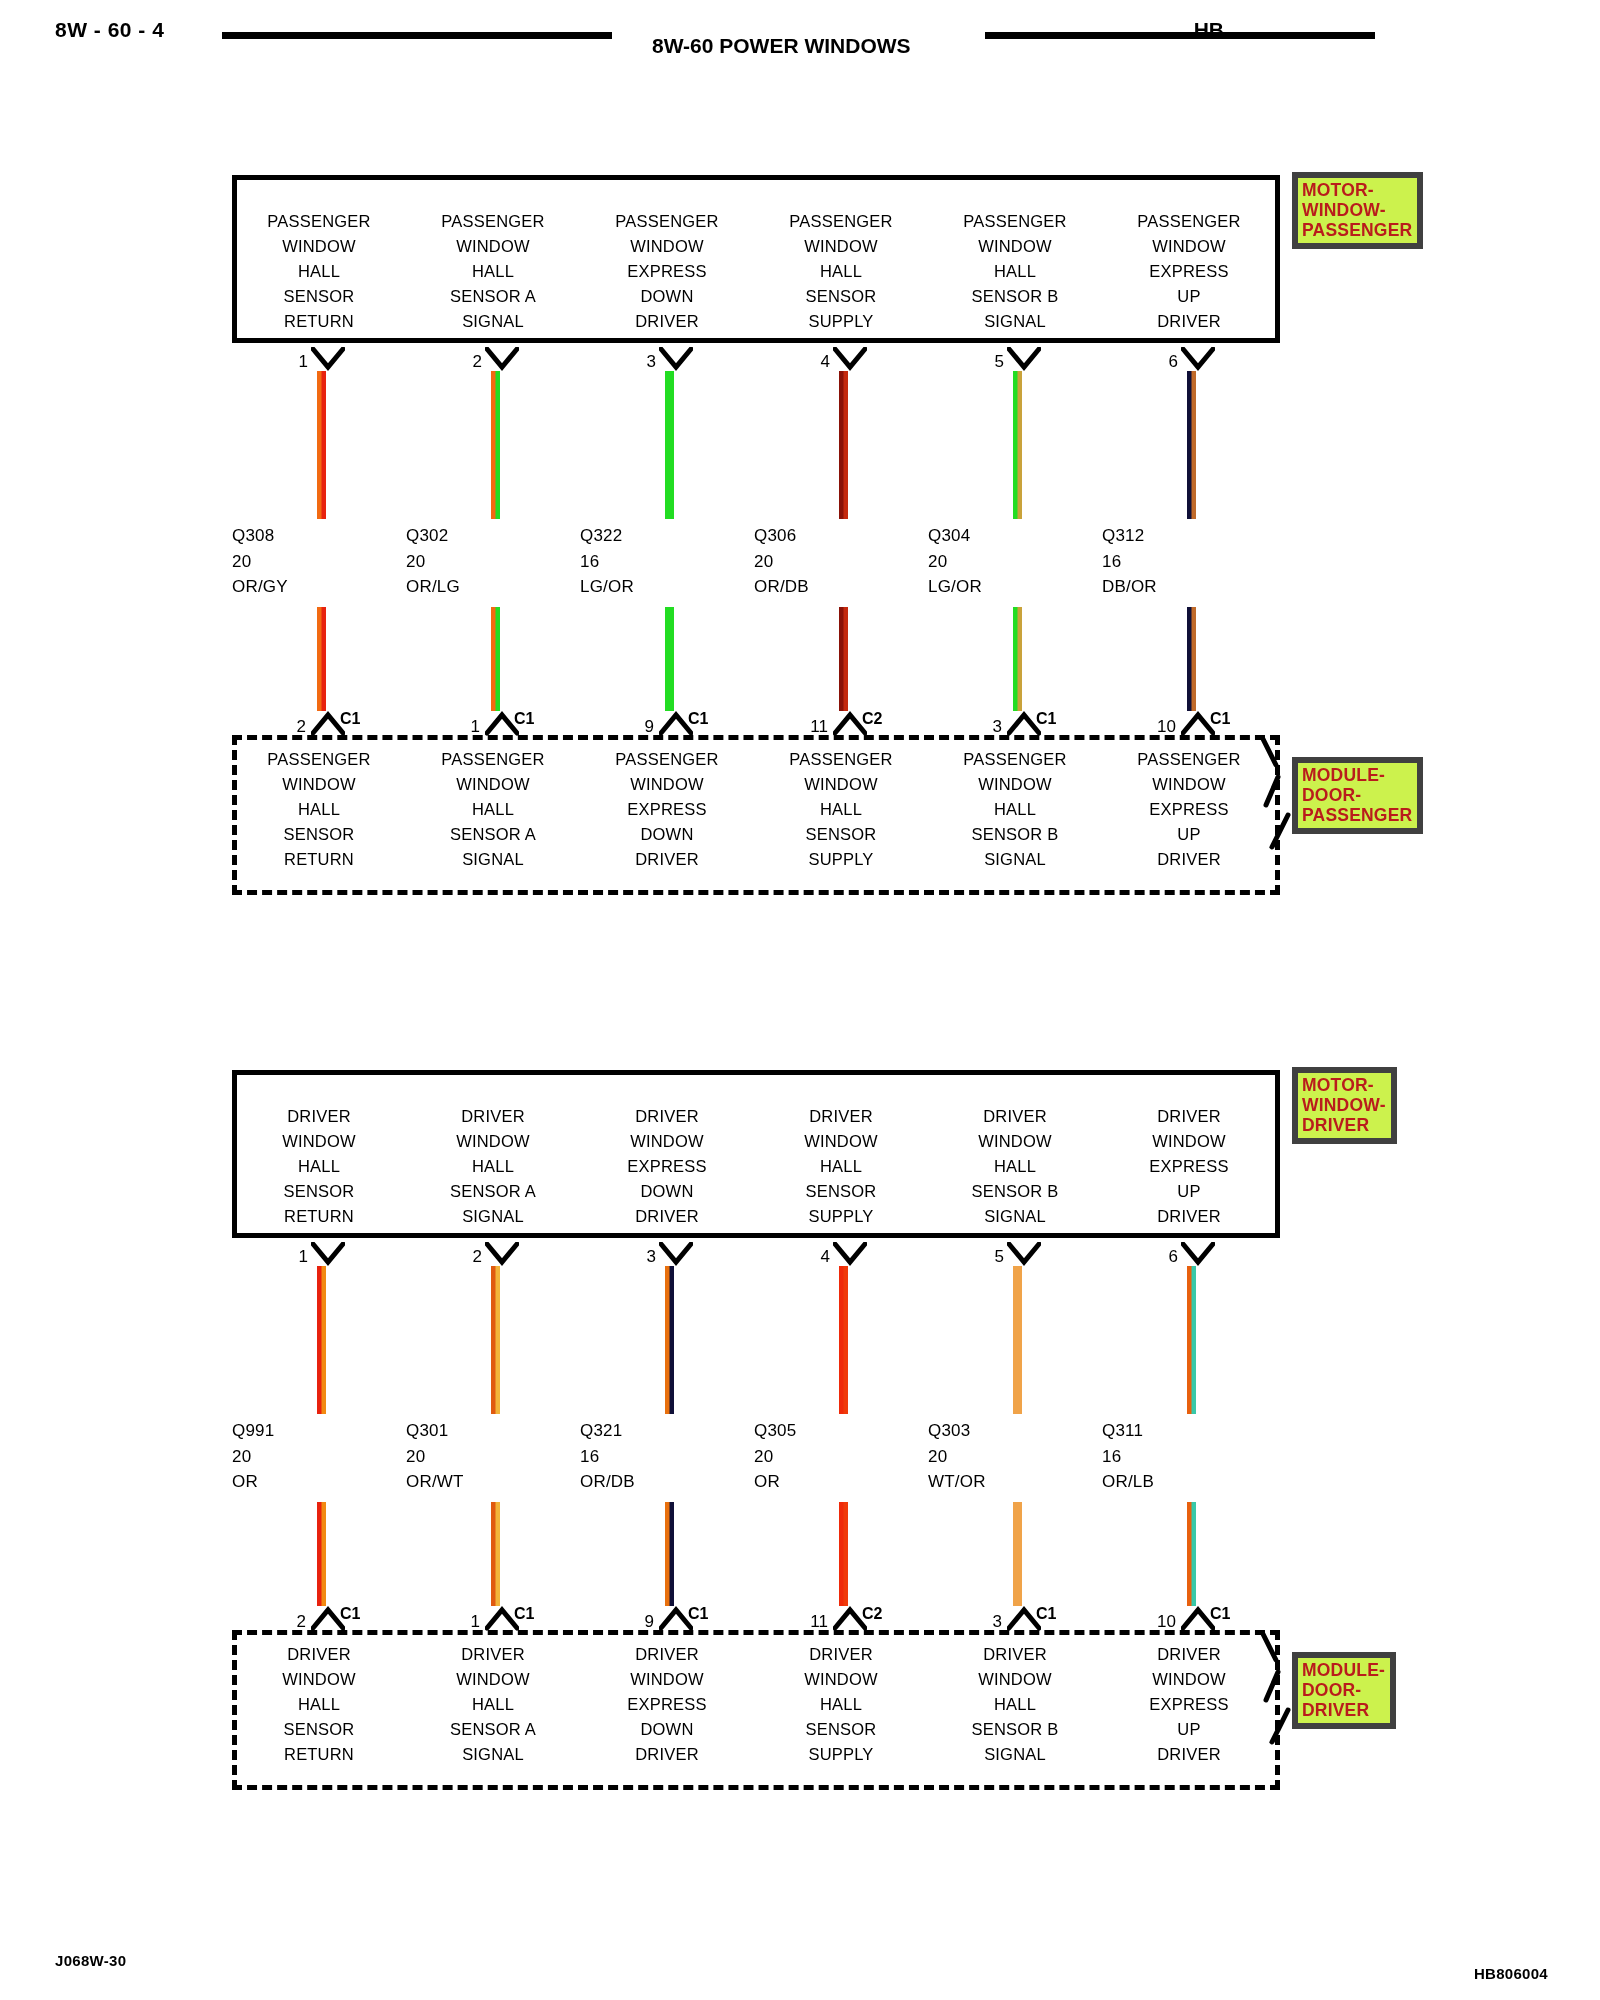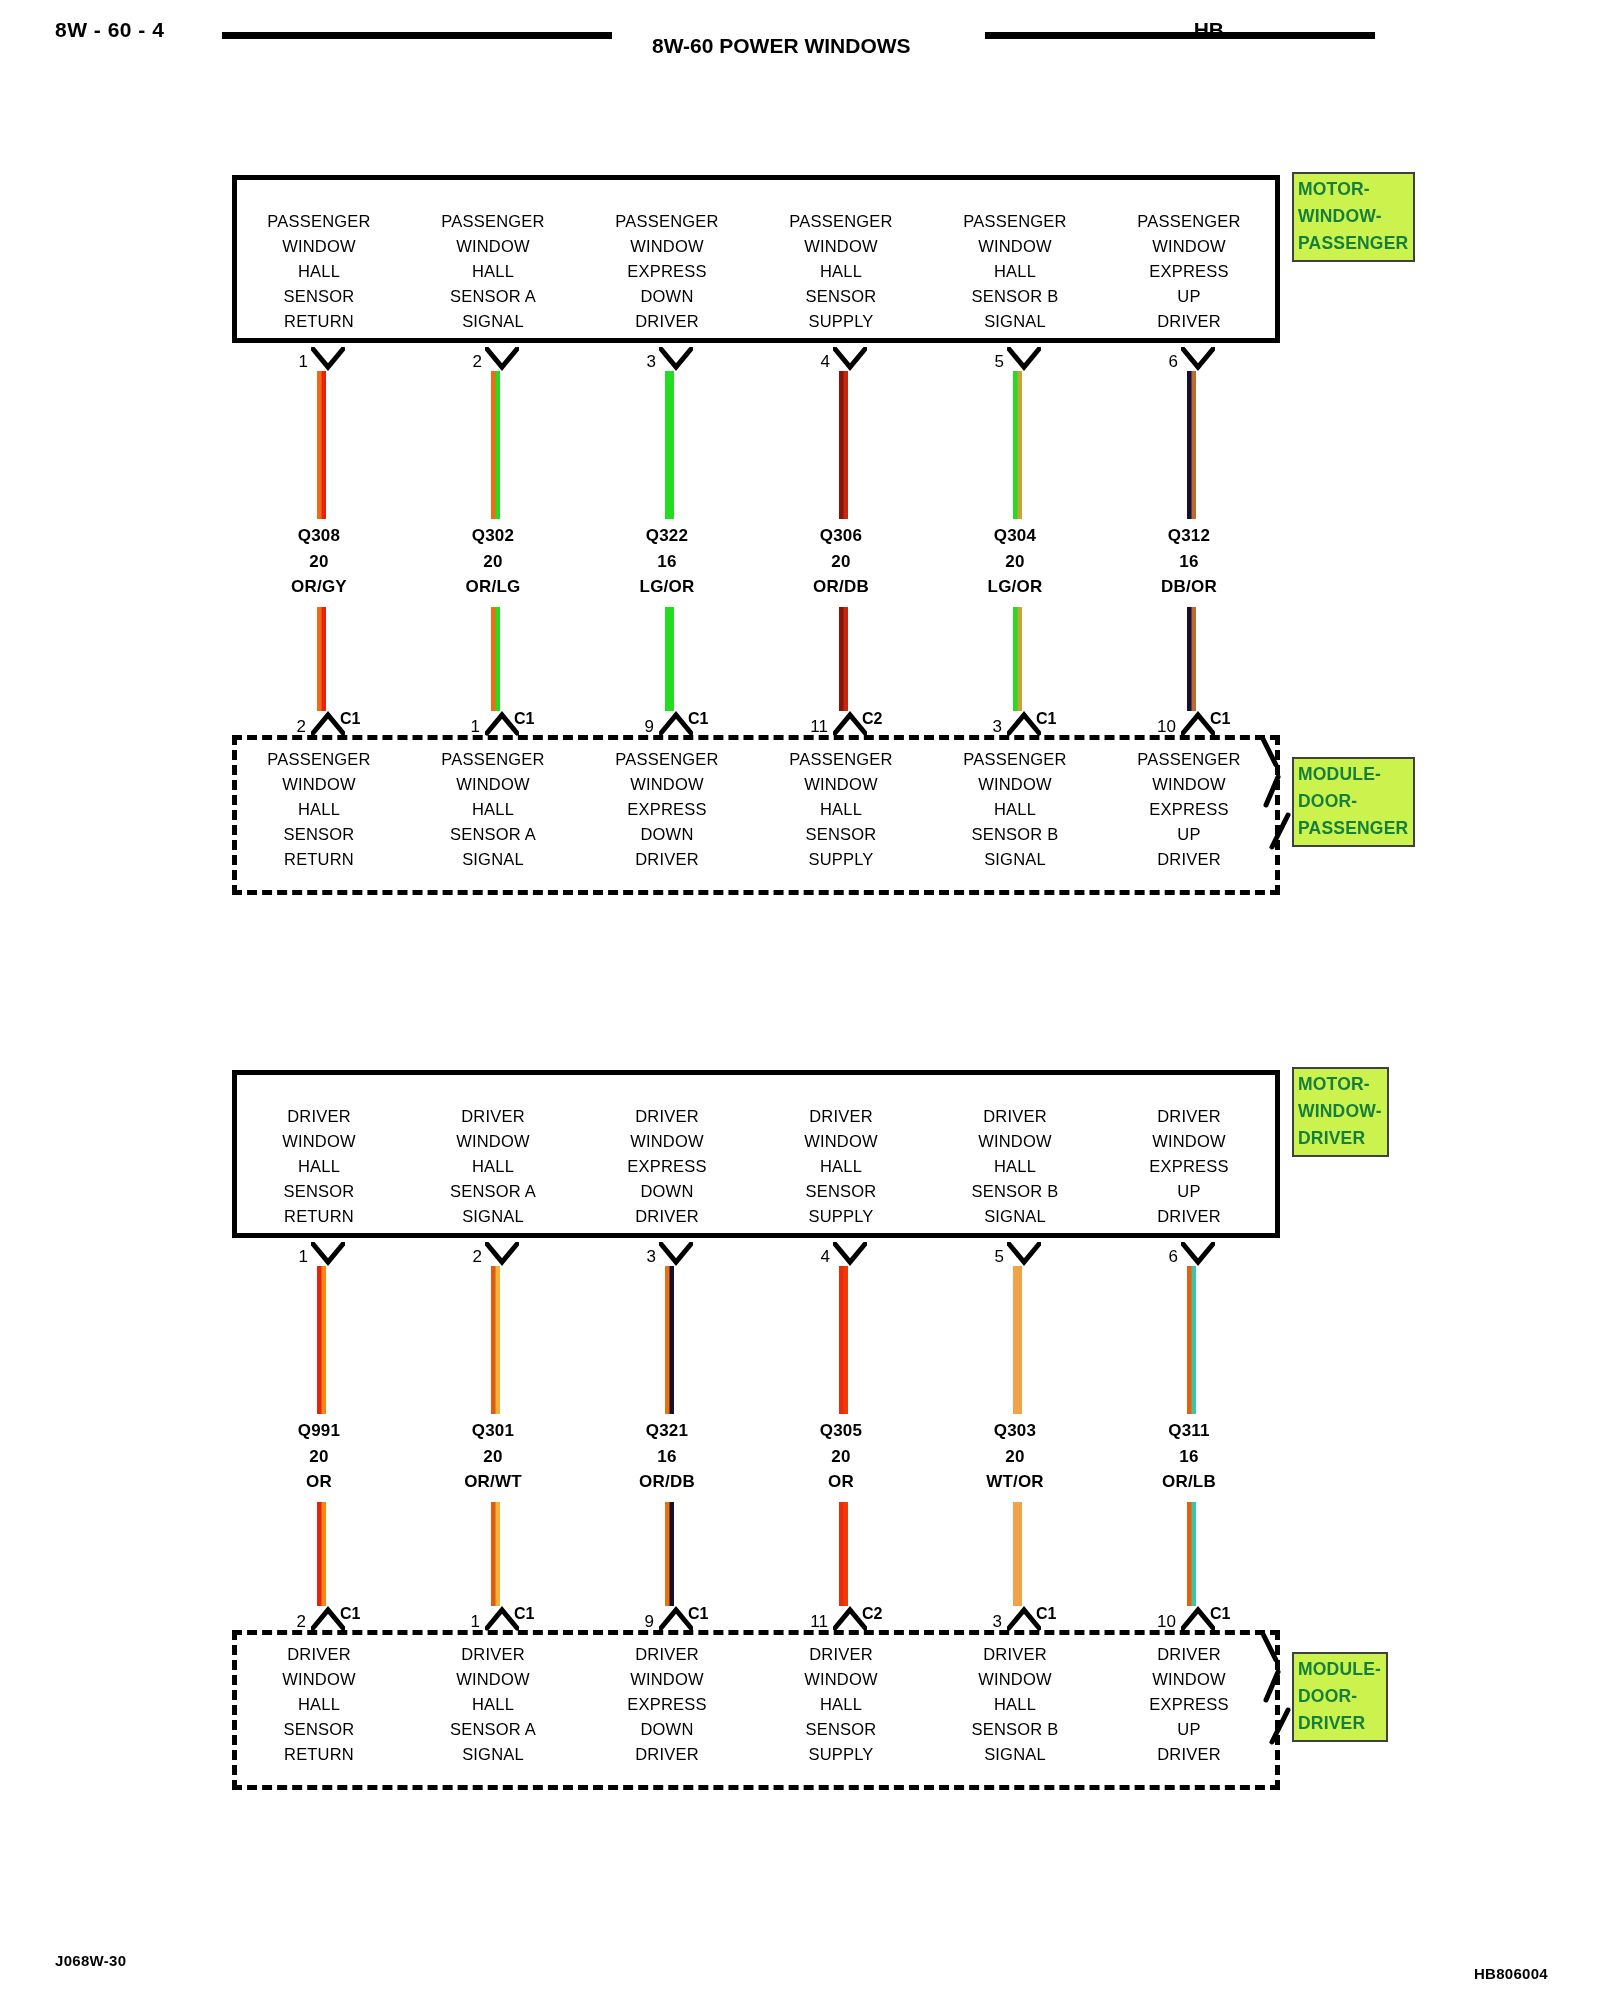--- a/index.html
+++ b/index.html
@@ -233,36 +233,34 @@
   }
   .wire.upper { top: 196px; height: 148px; }
   .wire.lower { top: 432px; height: 104px; }
 
   
   .wire-text {
     position: absolute;
     top: 348px;
     left: 0;
     width: 174px;
-    text-align: center;
     font-size: 17px;
     line-height: 25.5px;
     letter-spacing: 0.2px;
-    font-weight: bold;
   }
 
   
   .callout {
     position: absolute;
     background: #ccf24d;
-    border: 2px solid #404040;
-    color: #15803d;
+    border: 6px solid #404040;
+    color: #b91c1c;
     font-weight: bold;
     font-size: 17.5px;
-    line-height: 27px;
+    line-height: 20px;
     padding: 2px 5px 3px 4px;
     white-space: pre-line;
     letter-spacing: 0.2px;
   }
   .callout.motor  { left: 1292px; top: -3px; }
   .callout.module { left: 1292px; top: 562px; margin-top: 20px; }
 
   
   .leader {
     position: absolute;

